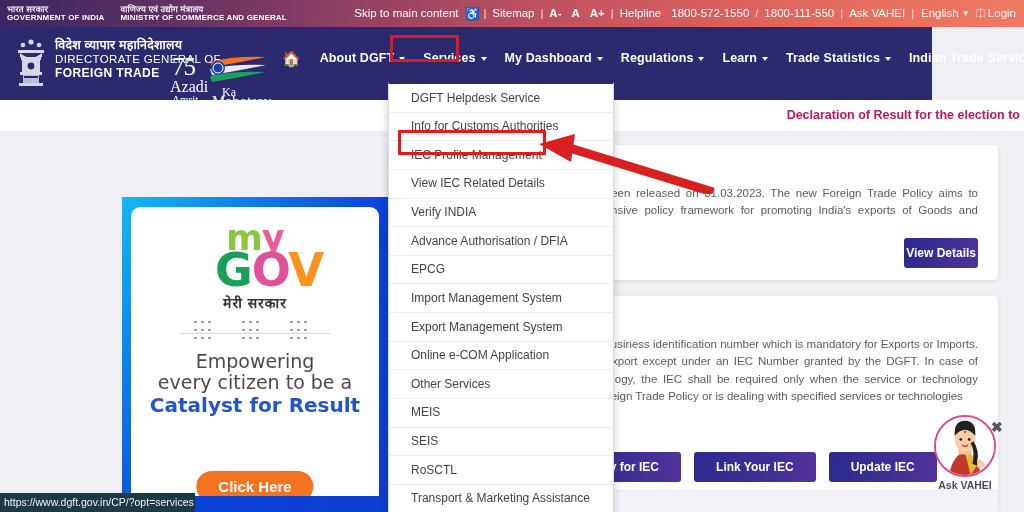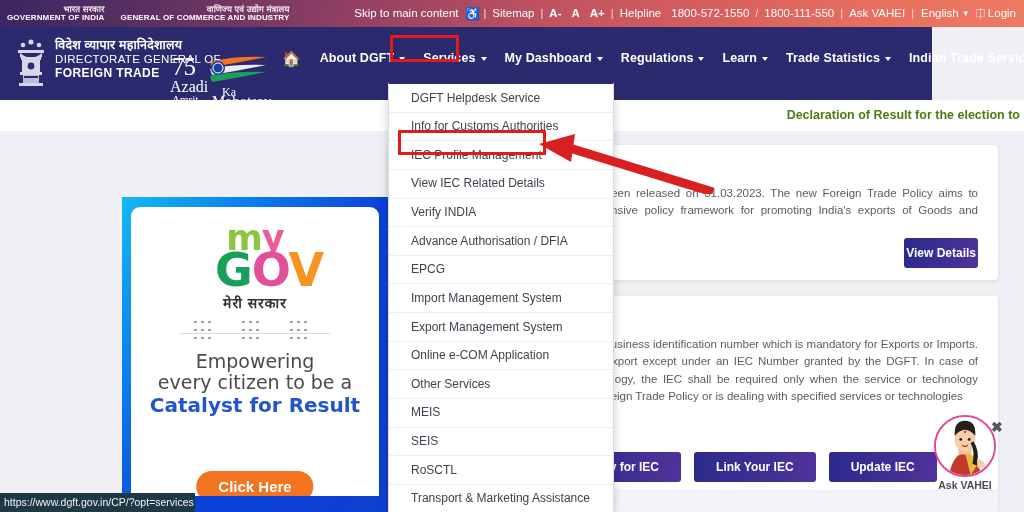--- a/index.html
+++ b/index.html
@@ -12,21 +12,21 @@
   #root { position: relative; width: 1024px; height: 512px; overflow: hidden; }
 
   
   .topbar {
     position: absolute; left: 0; top: 0; width: 1024px; height: 27px;
     background: linear-gradient(100deg, #3b2663 0%, #5b2f62 14%, #8e3f63 33%,
                 #bd5160 52%, #d95f5e 70%, #e8705f 86%, #ef7a63 100%);
     color: #ffffff; font-size: 11px;
     display: flex; align-items: center;
   }
-  .gov-block { display: flex; align-items: flex-start; margin-left: 7px; line-height: 1.08; text-align: right; }
+  .gov-block { display: flex; align-items: flex-start; margin-left: 7px; line-height: 1.08; }
   .gov-col { margin-right: 16px; }
   .gov-hi { font-size: 8.5px; font-weight: 700; letter-spacing: .1px; color: #f2e9f0; }
   .gov-en { font-size: 8px; font-weight: 700; letter-spacing: .15px; color: #ffffff; white-space: nowrap; }
   .top-right { margin-left: auto; display: flex; align-items: flex-start; gap: 0px; padding-right: 8px; white-space: nowrap; }
   .top-right .tl { font-size: 11.5px; color: #fff; padding: 0 5px; }
   .tsep { color: #ffd9cf; font-size: 11px; padding: 0 1px; }
   .acc-icon { font-size: 12px; padding: 0 2px; }
   .fsz { font-weight: 700; font-size: 11.5px; padding: 0 5px; }
   .login-wrap { display: flex; align-items: center; gap: 3px; padding-left: 6px; font-size: 11.5px; }
   .chev-s { font-size: 8px; position: relative; top: 1px; }
@@ -90,21 +90,21 @@
   .body-area {
     position: absolute; left: 0; top: 100px; width: 1024px; height: 412px;
     background: #f0f0f4;
   }
   .marquee-strip {
     position: absolute; left: 0; top: 0; width: 1024px; height: 31px;
     background: #ffffff; overflow: hidden;
   }
   .marquee-text {
     position: absolute; right: 4px; top: 8px; white-space: nowrap;
-    color: #4d7c0f; font-size: 12.5px; font-weight: 700;
+    color: #be185d; font-size: 12.5px; font-weight: 700;
   }
 
   
   .banner {
     position: absolute; left: 122px; top: 97px; width: 266px; height: 315px;
     background: linear-gradient(125deg, #14b9f5 0%, #0b82ee 25%, #0a42d8 55%, #0e3fd0 100%);
     padding: 10px 9px 16px 9px;
   }
   .banner-card {
     width: 100%; height: 100%; background: #ffffff;
@@ -208,21 +208,21 @@
 <div id="root">
 
   <div class="topbar">
     <div class="gov-block">
       <div class="gov-col">
         <div class="gov-hi">भारत सरकार</div>
         <div class="gov-en">GOVERNMENT OF INDIA</div>
       </div>
       <div class="gov-col">
         <div class="gov-hi">वाणिज्य एवं उद्योग मंत्रालय</div>
-        <div class="gov-en">GENERAL OF COMMERCE AND INDUSTRY</div>
+        <div class="gov-en">MINISTRY OF COMMERCE AND GENERAL</div>
       </div>
     </div>
 
     <div class="top-right">
       <span class="tl">Skip to main content</span>
       <span class="acc-icon">♿</span>
       <span class="tsep">|</span>
       <span class="tl">Sitemap</span>
       <span class="tsep">|</span>
       <span class="fsz">A-</span>

